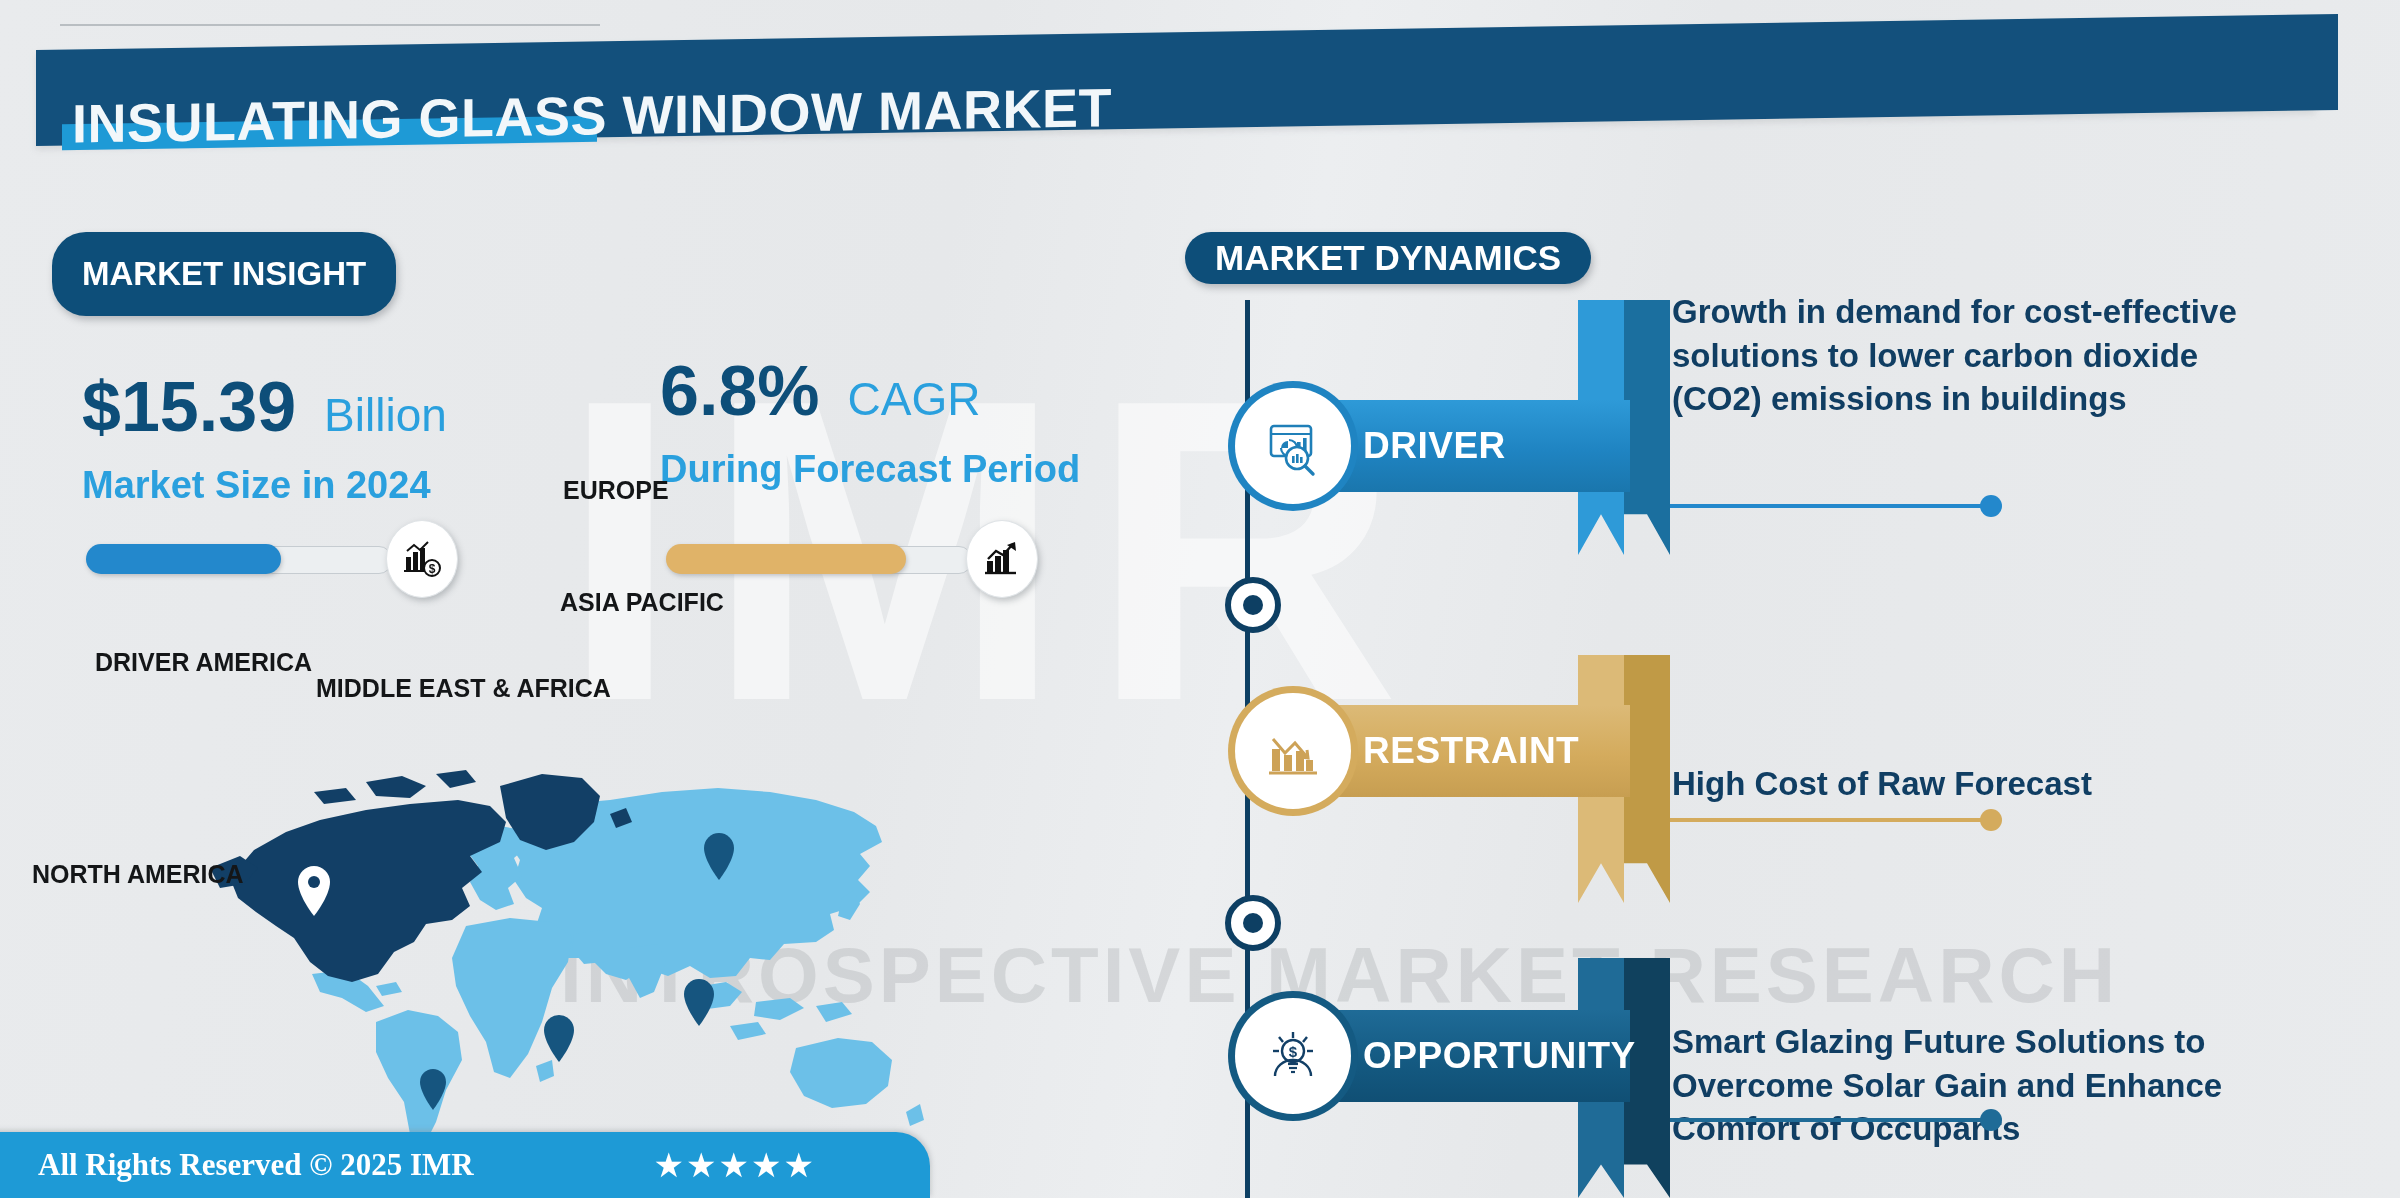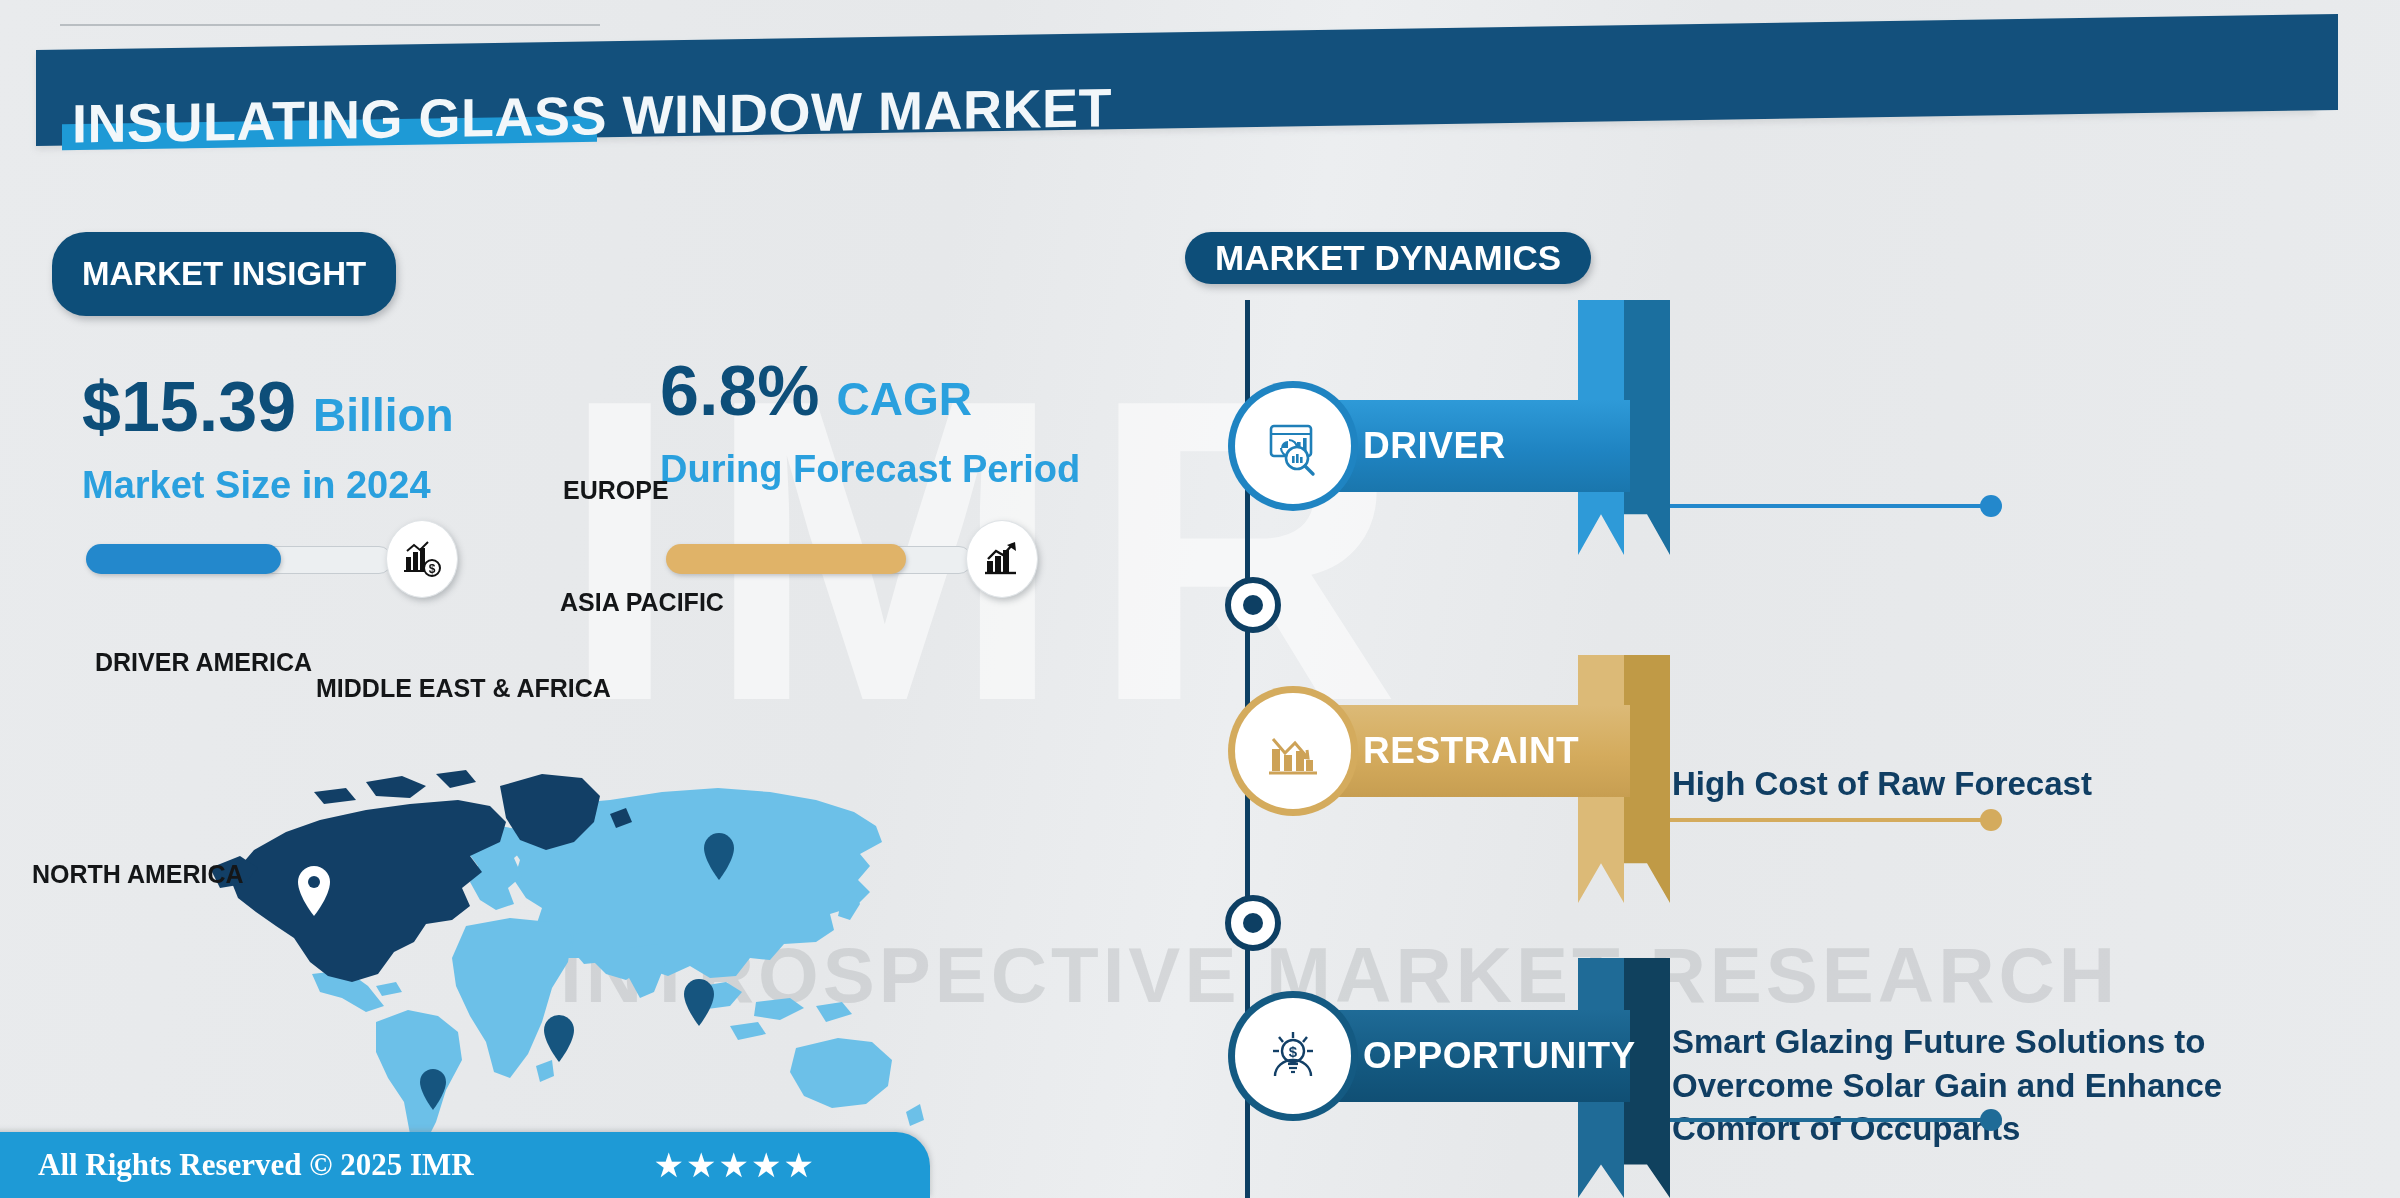--- a/index.html
+++ b/index.html
@@ -39,21 +39,21 @@
   .pill{position:absolute;background:#0d4e79;border-radius:34px;
     color:#ffffff;font-weight:bold;display:flex;align-items:center;
     padding:0 30px;box-shadow:2px 4px 7px rgba(120,125,130,.45);}
   #pill-insight{left:52px;top:232px;height:84px;font-size:33px;}
   #pill-geo{left:50px;top:645px;height:72px;font-size:35px;}
   #pill-dyn{left:1185px;top:232px;height:52px;font-size:35px;}
 
   
   .kpi{position:absolute;}
   .kpi .big{font-size:70px;font-weight:bold;color:#0d4e79;line-height:1;display:inline-block;vertical-align:baseline;}
-  .kpi .unit{font-size:46px;font-weight:bold;color:#2aa0de;margin-left:17px;display:inline-block;vertical-align:baseline;}
+  .kpi .unit{font-size:46px;font-weight:normal;color:#2aa0de;margin-left:28px;display:inline-block;vertical-align:baseline;}
   .kpi .sub{font-size:38px;font-weight:bold;color:#2aa0de;margin-top:22px;white-space:nowrap;}
   #kpi-size{left:82px;top:372px;}
   #kpi-cagr{left:660px;top:356px;}
 
   .track{position:absolute;height:26px;border:1px solid #c6ccd1;border-radius:13px;background:#eceff1;}
   .fill{position:absolute;height:30px;border-radius:15px;box-shadow:1px 2px 4px rgba(130,135,140,.45);}
   .badge{position:absolute;width:70px;height:76px;border-radius:50%;background:#ffffff;
     border:1px solid #dfe3e6;box-shadow:2px 3px 6px rgba(125,130,135,.45);
     display:flex;align-items:center;justify-content:center;}
 
@@ -274,20 +274,21 @@
         <rect x="42" y="24" width="3.6" height="14" fill="#1f7fb8"></rect>
         <circle cx="36" cy="44" r="11" fill="#fff" stroke="#1f7fb8" stroke-width="2.6"></circle>
         <rect x="31" y="42" width="2.6" height="7" fill="#1f7fb8"></rect>
         <rect x="35" y="40" width="2.6" height="9" fill="#1f7fb8"></rect>
         <rect x="39" y="43" width="2.6" height="6" fill="#1f7fb8"></rect>
         <line x1="44" y1="52" x2="52" y2="60" stroke="#1f7fb8" stroke-width="3.4" stroke-linecap="round"></line>
       </svg>
     </div>
     <span class="lbl">DRIVER</span>
   </div>
+  <div class="dyn-text" id="txt-driver">Growth in demand for cost-effective solutions to lower carbon dioxide (CO2) emissions in buildings</div>
   <div class="rule" id="rule-driver">
       <i></i>
     </div>
 
   <div class="chev" id="chev-restraint">
       <div class="l"></div>
       <div class="r"></div>
     </div>
   <div class="dyn-bar" id="bar-restraint">
     <div class="dyn-ico">

